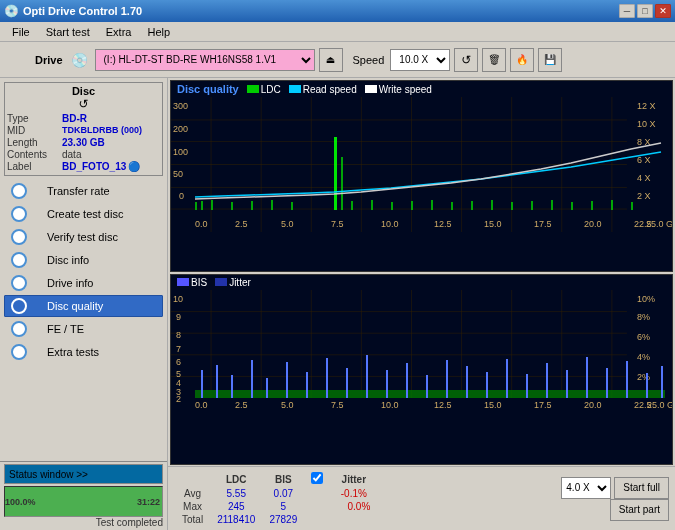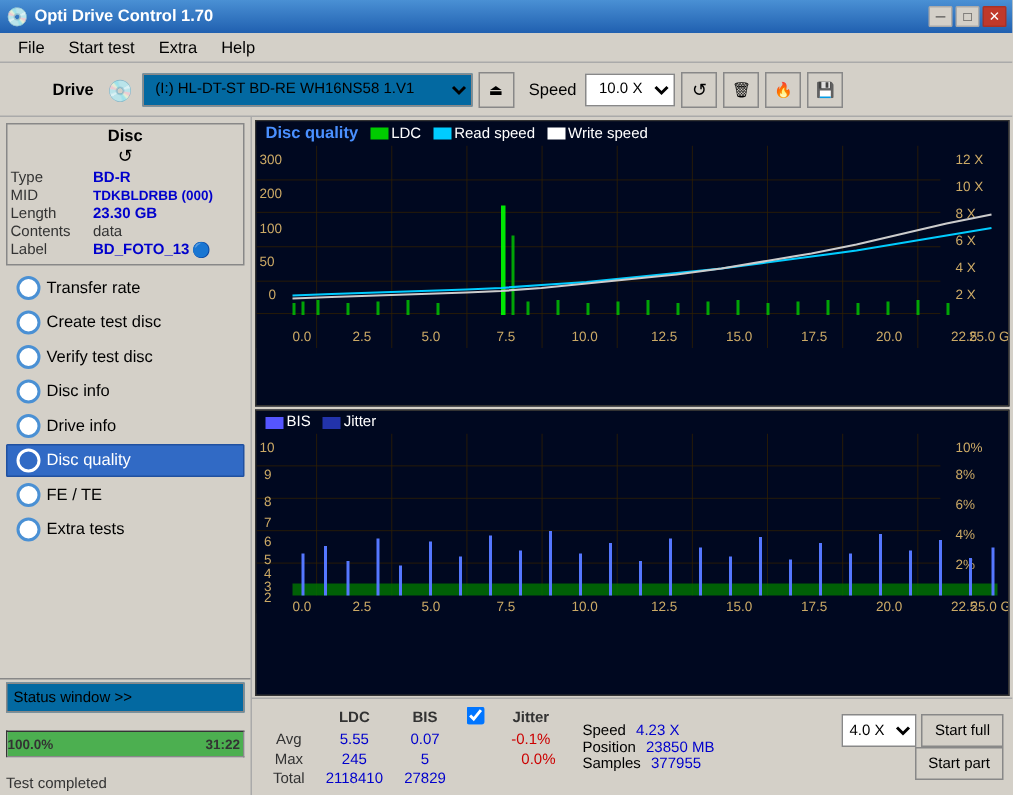--- a/index.html
+++ b/index.html
@@ -79,21 +79,21 @@
     .toolbar-label {
       font-size: 11px;
       font-weight: bold;
       margin-right: 4px;
       padding-left: 31px;
     }
     .drive-select {
       height: 22px;
       font-size: 10px;
       border: 1px solid #888;
-      background: #0369a1;
+      background: #f9a8d4;
       padding: 1px 4px;
       width: 220px;
     }
     .toolbar-icon-btn {
       width: 24px;
       height: 24px;
       border: 1px solid #888;
       background: #d4d0c8;
       display: flex;
       align-items: center;
@@ -172,21 +172,21 @@
       display: flex;
       flex-direction: column;
       gap: 1px;
       padding: 2px 4px;
       flex: 1;
     }
     .nav-btn {
       height: 22px;
       display: flex;
       align-items: center;
-      gap: 4px;
+      gap: 20px;
       padding: 0 6px;
       cursor: pointer;
       font-size: 11px;
       border: 1px solid transparent;
       border-radius: 1px;
     }
     .nav-btn.active {
       background: #316ac5;
       color: white;
       border-color: #2050a0;
@@ -217,45 +217,46 @@
       background: #0369a1;
       border: 1px solid #888;
       font-size: 10px;
       cursor: pointer;
       display: flex;
       align-items: center;
       padding: 0 4px;
       width: 100%;
     }
     .progress-bar-container {
-      height: 18px;
+      height: 31px;
       border: 1px inset #888;
       background: white;
-      margin-top: 12px;
+      margin-top: 2px;
       position: relative;
       overflow: hidden;
     }
     .progress-bar-fill {
       height: 100%;
       background: #4caf50;
     }
     .progress-text {
       position: absolute;
       top: 0; left: 0; right: 0; bottom: 0;
       display: flex;
       align-items: center;
       justify-content: center;
       font-size: 9px;
       font-weight: bold;
       color: #333;
     }
     .test-completed {
       font-size: 10px;
       color: #333;
-      margin-top: 12px;
+      margin-top: 0;
+      text-align: right;
     }
     .legend-item {
       display: flex;
       align-items: center;
       gap: 2px;
       font-size: 10px;
       color: white;
     }
     .legend-color {
       width: 12px;
@@ -620,34 +621,20 @@
         <tr>
           <td style="color:#333;font-size:10px;">Total</td>
           <td class="blue-val" style="text-align:center;font-size:10px;">2118410</td>
           <td class="blue-val" style="text-align:center;font-size:10px;">27829</td>
           <td></td>
           <td></td>
         </tr>
       </tbody>
         </table>
 
-      <div style="font-size:10px;margin-left:4px;">
-        <div>
-          <span>Speed</span>
-          <span class="speed-val" style="margin-left:4px;">4.23 X</span>
-        </div>
-        <div>
-          <span>Position</span>
-          <span class="speed-val" style="margin-left:4px;">23850 MB</span>
-        </div>
-        <div>
-          <span>Samples</span>
-          <span class="speed-val" style="margin-left:4px;">377955</span>
-        </div>
-      </div>
 
       <div style="display:flex;flex-direction:column;gap:0;margin-left:auto;">
         <div style="display:flex;gap:3px;align-items:center;">
           <select class="speed-select2">
             <option>4.0 X</option>
           </select>
           <button class="start-btn">Start full</button>
         </div>
         <div style="display:flex;justify-content:flex-end;">
           <button class="start-btn">Start part</button>

